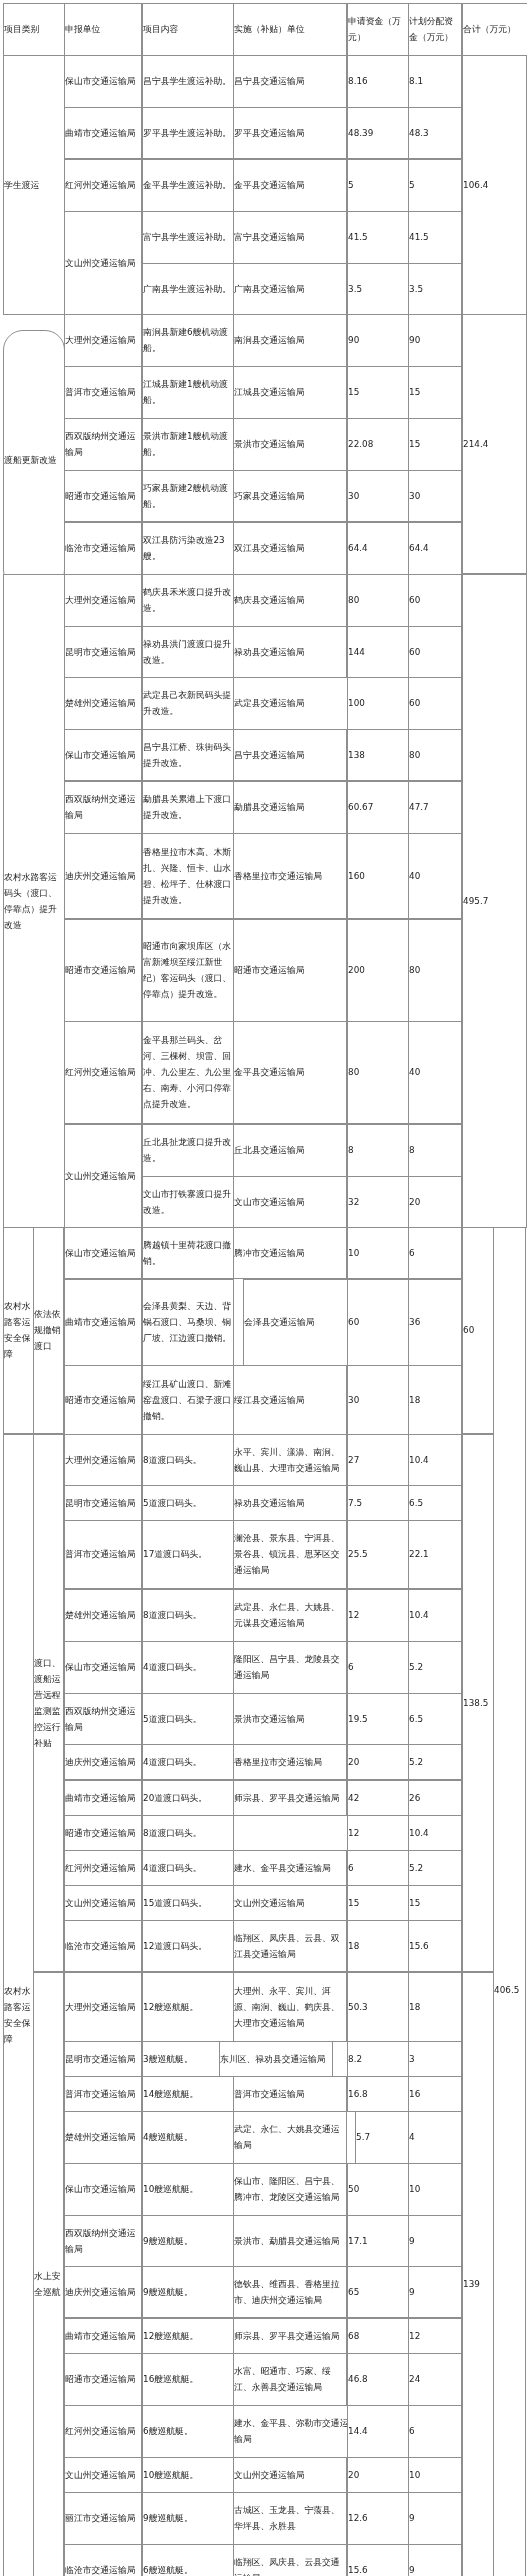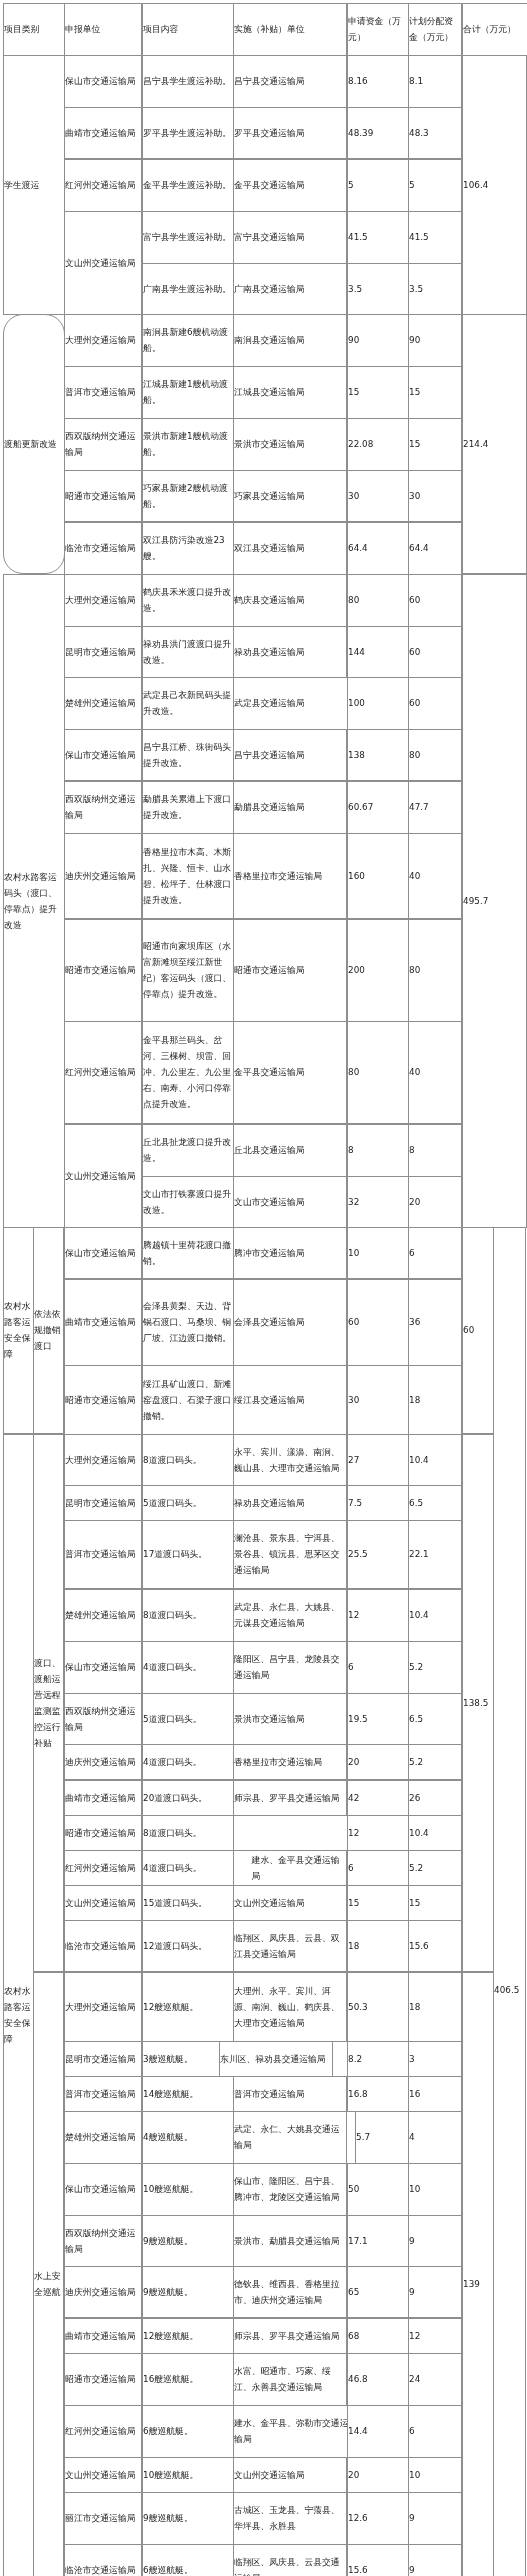--- a/index.html
+++ b/index.html
@@ -47,21 +47,21 @@
     <div class="cell" style="left: 405px; top: 208px; width: 54px; height: 53px;"><span>41.5</span></div>
     <div class="cell" style="left: 139px; top: 260px; width: 92px; height: 52px;"><span>广南县学生渡运补助。</span></div>
     <div class="cell" style="left: 230px; top: 260px; width: 114px; height: 52px;"><span>广南县交通运输局</span></div>
     <div class="cell" style="left: 344px; top: 260px; width: 62px; height: 52px;"><span>3.5</span></div>
     <div class="cell" style="left: 405px; top: 260px; width: 54px; height: 52px;"><span>3.5</span></div>
     <div class="cell" style="left: 61px; top: 52px; width: 78px; height: 53px;"><span>保山市交通运输局</span></div>
     <div class="cell" style="left: 61px; top: 104px; width: 78px; height: 52px;"><span>曲靖市交通运输局</span></div>
     <div class="cell" style="left: 61px; top: 156px; width: 78px; height: 53px;"><span>红河州交通运输局</span></div>
     <div class="cell" style="left: 61px; top: 208px; width: 78px; height: 104px;"><span>文山州交通运输局</span></div>
     <div class="cell" style="left: 459px; top: 52px; width: 65px; height: 260px;"><span>106.4</span></div>
-    <div class="cell" style="left: 0px; top: 311px; width: 62px; height: 260px; border-radius: 20px;"><span>渡船更新改造</span></div>
+    <div class="cell" style="left: 0px; top: 327px; width: 62px; height: 260px; border-radius: 20px;"><span>渡船更新改造</span></div>
     <div class="cell" style="left: 139px; top: 311px; width: 92px; height: 53px;"><span>南涧县新建6艘机动渡船。</span></div>
     <div class="cell" style="left: 230px; top: 311px; width: 114px; height: 53px;"><span>南涧县交通运输局</span></div>
     <div class="cell" style="left: 344px; top: 311px; width: 62px; height: 53px;"><span>90</span></div>
     <div class="cell" style="left: 405px; top: 311px; width: 54px; height: 53px;"><span>90</span></div>
     <div class="cell" style="left: 139px; top: 363px; width: 92px; height: 53px;"><span>江城县新建1艘机动渡船。</span></div>
     <div class="cell" style="left: 230px; top: 363px; width: 114px; height: 53px;"><span>江城县交通运输局</span></div>
     <div class="cell" style="left: 344px; top: 363px; width: 62px; height: 53px;"><span>15</span></div>
     <div class="cell" style="left: 405px; top: 363px; width: 54px; height: 53px;"><span>15</span></div>
     <div class="cell" style="left: 139px; top: 415px; width: 92px; height: 53px;"><span>景洪市新建1艘机动渡船。</span></div>
     <div class="cell" style="left: 230px; top: 415px; width: 114px; height: 53px;"><span>景洪市交通运输局</span></div>
@@ -130,21 +130,21 @@
     <div class="cell" style="left: 61px; top: 830px; width: 78px; height: 86px;"><span>迪庆州交通运输局</span></div>
     <div class="cell" style="left: 61px; top: 916px; width: 78px; height: 103px;"><span>昭通市交通运输局</span></div>
     <div class="cell" style="left: 61px; top: 1018px; width: 78px; height: 103px;"><span>红河州交通运输局</span></div>
     <div class="cell" style="left: 61px; top: 1121px; width: 78px; height: 104px;"><span>文山州交通运输局</span></div>
     <div class="cell" style="left: 459px; top: 571px; width: 65px; height: 654px;"><span>495.7</span></div>
     <div class="cell" style="left: 139px; top: 1224px; width: 92px; height: 52px;"><span>腾越镇十里荷花渡口撤销。</span></div>
     <div class="cell" style="left: 230px; top: 1224px; width: 114px; height: 52px;"><span>腾冲市交通运输局</span></div>
     <div class="cell" style="left: 344px; top: 1224px; width: 62px; height: 52px;"><span>10</span></div>
     <div class="cell" style="left: 405px; top: 1224px; width: 54px; height: 52px;"><span>6</span></div>
     <div class="cell" style="left: 139px; top: 1276px; width: 92px; height: 87px;"><span>会泽县黄梨、天边、背锅石渡口、马桑坝、铜厂坡、江边渡口撤销。</span></div>
-    <div class="cell" style="left: 230px; top: 1276px; width: 114px; height: 87px;"><span>会泽县交通运输局</span></div>
+    <div class="cell" style="left: 240px; top: 1276px; width: 114px; height: 87px;"><span>会泽县交通运输局</span></div>
     <div class="cell" style="left: 344px; top: 1276px; width: 62px; height: 87px;"><span>60</span></div>
     <div class="cell" style="left: 405px; top: 1276px; width: 54px; height: 87px;"><span>36</span></div>
     <div class="cell" style="left: 139px; top: 1362px; width: 92px; height: 70px;"><span>绥江县矿山渡口、新滩窑盘渡口、石梁子渡口撤销。</span></div>
     <div class="cell" style="left: 230px; top: 1362px; width: 114px; height: 70px;"><span>绥江县交通运输局</span></div>
     <div class="cell" style="left: 344px; top: 1362px; width: 62px; height: 70px;"><span>30</span></div>
     <div class="cell" style="left: 405px; top: 1362px; width: 54px; height: 70px;"><span>18</span></div>
     <div class="cell" style="left: 61px; top: 1224px; width: 78px; height: 52px;"><span>保山市交通运输局</span></div>
     <div class="cell" style="left: 61px; top: 1276px; width: 78px; height: 87px;"><span>曲靖市交通运输局</span></div>
     <div class="cell" style="left: 61px; top: 1362px; width: 78px; height: 70px;"><span>昭通市交通运输局</span></div>
     <div class="cell" style="left: 30px; top: 1224px; width: 31px; height: 207px;"><span>依法依规撤销渡口</span></div>
@@ -179,21 +179,21 @@
     <div class="cell" style="left: 405px; top: 1741px; width: 54px; height: 36px;"><span>5.2</span></div>
     <div class="cell" style="left: 139px; top: 1777px; width: 92px; height: 36px;"><span>20道渡口码头。</span></div>
     <div class="cell" style="left: 230px; top: 1777px; width: 114px; height: 36px;"><span>师宗县、罗平县交通运输局</span></div>
     <div class="cell" style="left: 344px; top: 1777px; width: 62px; height: 36px;"><span>42</span></div>
     <div class="cell" style="left: 405px; top: 1777px; width: 54px; height: 36px;"><span>26</span></div>
     <div class="cell" style="left: 139px; top: 1812px; width: 92px; height: 36px;"><span>8道渡口码头。</span></div>
     <div class="cell" style="left: 230px; top: 1880px; width: 114px; height: 36px;"><span>水富市、绥江县交通运输局</span></div>
     <div class="cell" style="left: 344px; top: 1812px; width: 62px; height: 36px;"><span>12</span></div>
     <div class="cell" style="left: 405px; top: 1812px; width: 54px; height: 36px;"><span>10.4</span></div>
     <div class="cell" style="left: 139px; top: 1847px; width: 92px; height: 36px;"><span>4道渡口码头。</span></div>
-    <div class="cell" style="left: 230px; top: 1847px; width: 114px; height: 36px; padding-left: 18px;"><span>建水、金平县交通运输局</span></div>
+    <div class="cell" style="left: 230px; top: 1847px; width: 114px; height: 36px;"><span>建水、金平县交通运输局</span></div>
     <div class="cell" style="left: 344px; top: 1847px; width: 62px; height: 36px;"><span>6</span></div>
     <div class="cell" style="left: 405px; top: 1847px; width: 54px; height: 36px;"><span>5.2</span></div>
     <div class="cell" style="left: 139px; top: 1882px; width: 92px; height: 36px;"><span>15道渡口码头。</span></div>
     <div class="cell" style="left: 230px; top: 1882px; width: 114px; height: 36px;"><span>文山州交通运输局</span></div>
     <div class="cell" style="left: 344px; top: 1882px; width: 62px; height: 36px;"><span>15</span></div>
     <div class="cell" style="left: 405px; top: 1882px; width: 54px; height: 36px;"><span>15</span></div>
     <div class="cell" style="left: 139px; top: 1917px; width: 92px; height: 52px;"><span>12道渡口码头。</span></div>
     <div class="cell" style="left: 230px; top: 1917px; width: 114px; height: 52px;"><span>临翔区、凤庆县、云县、双江县交通运输局</span></div>
     <div class="cell" style="left: 344px; top: 1917px; width: 62px; height: 52px;"><span>18</span></div>
     <div class="cell" style="left: 405px; top: 1917px; width: 54px; height: 52px;"><span>15.6</span></div>

